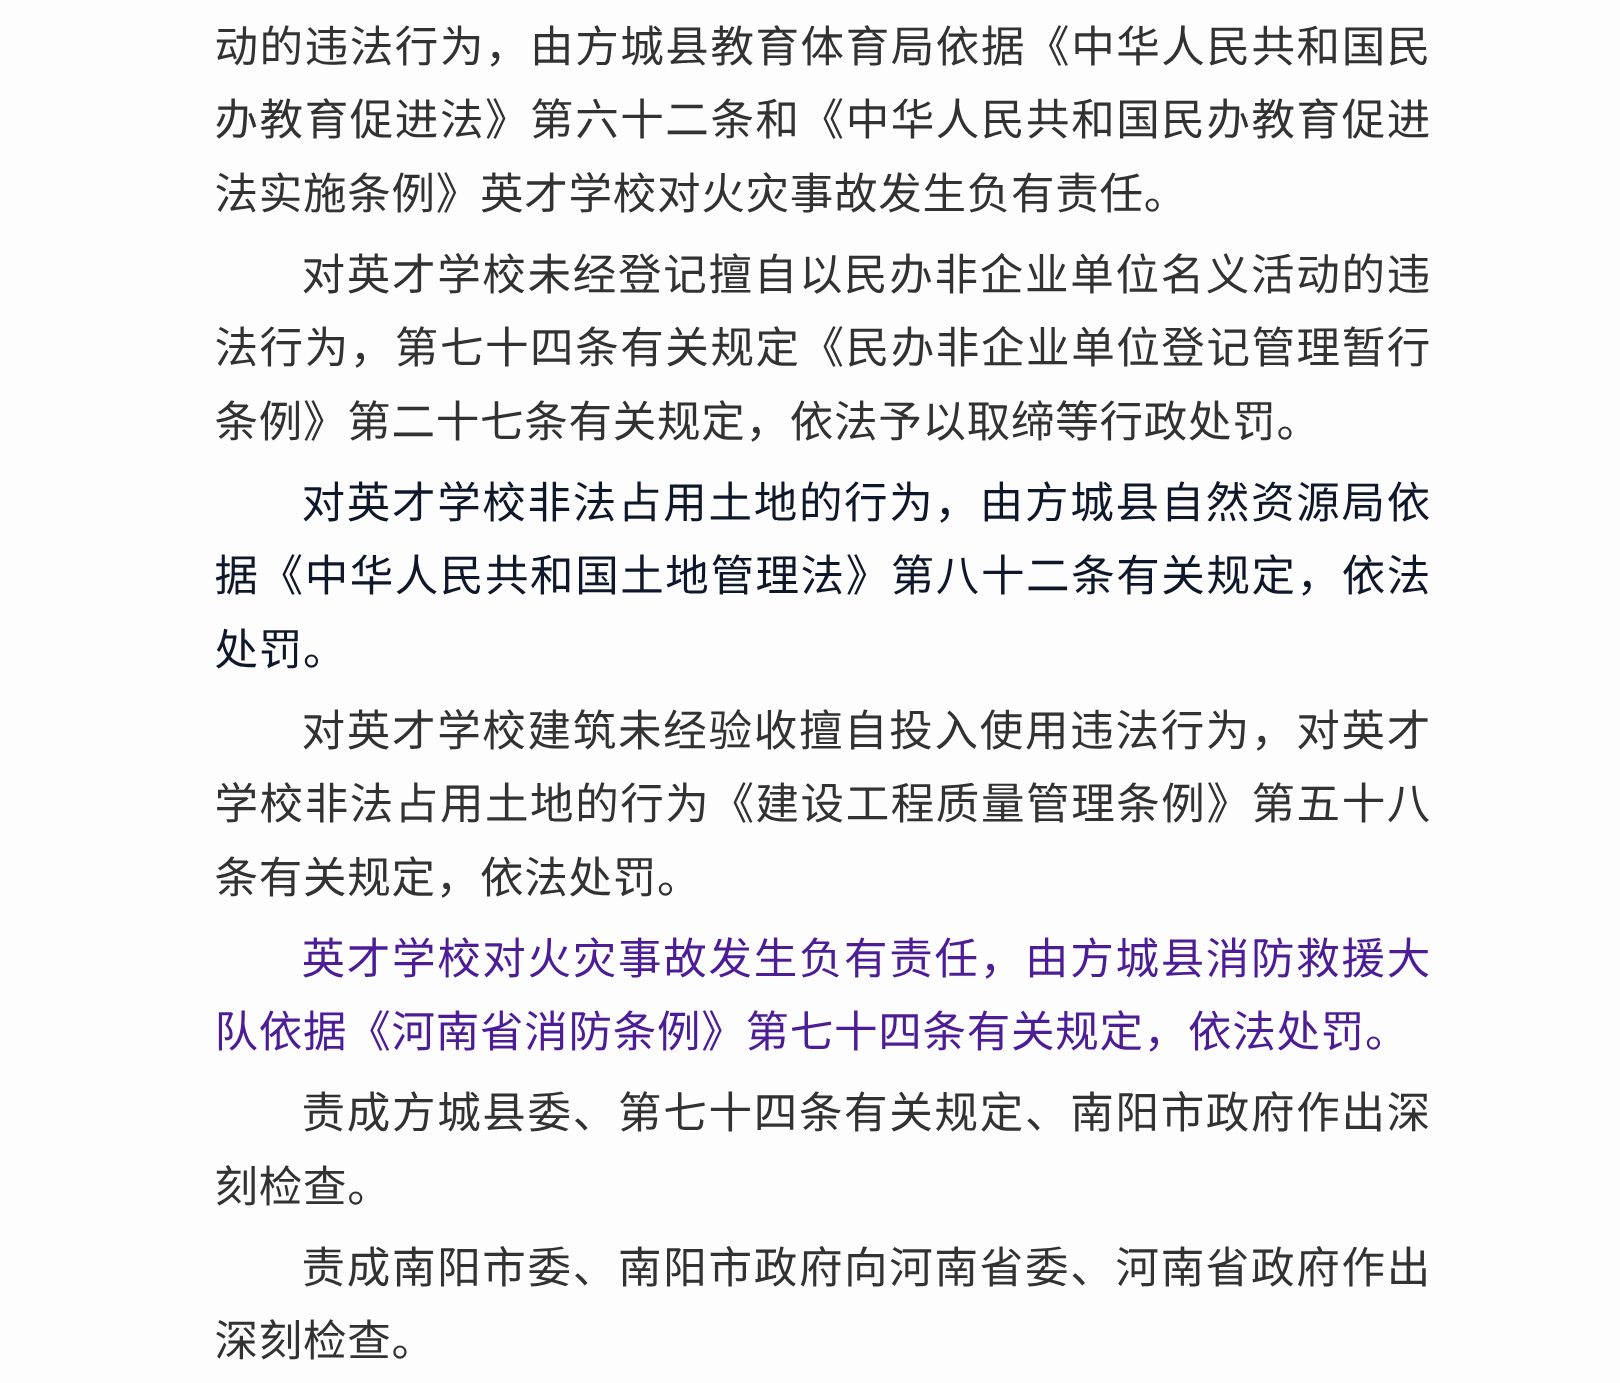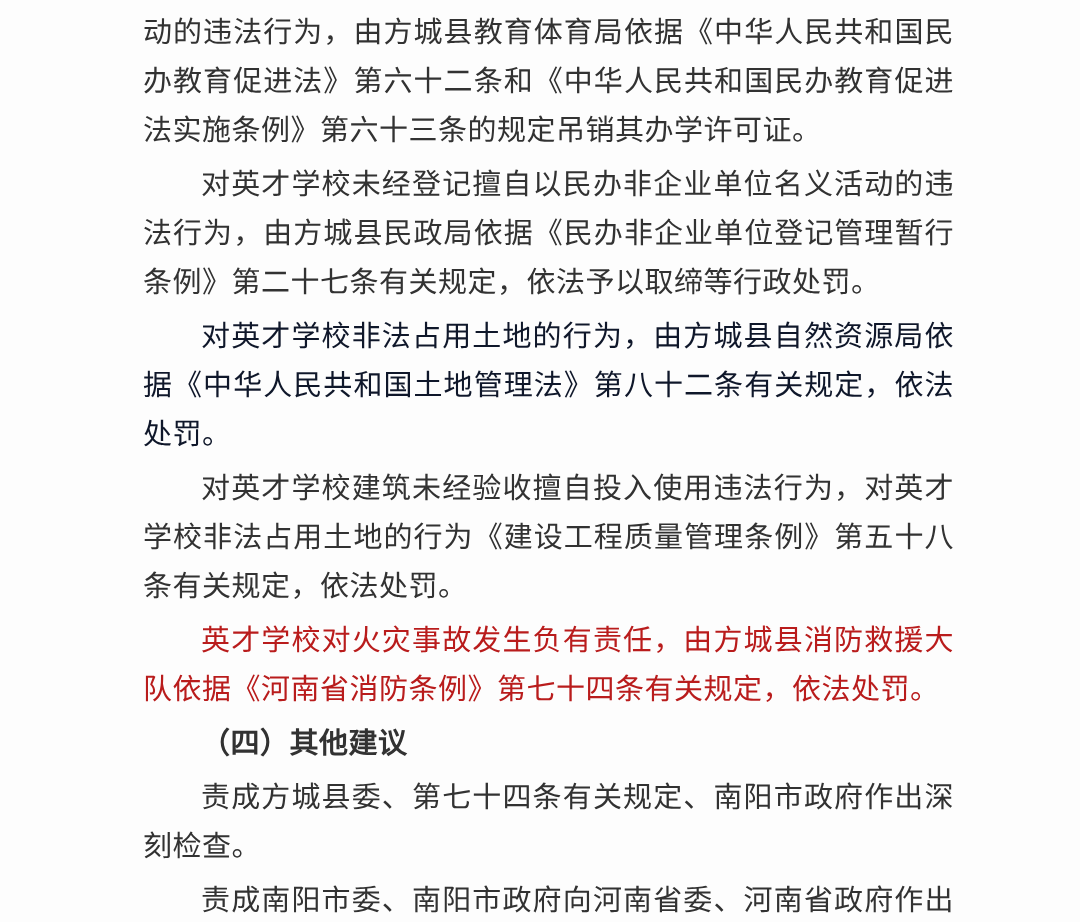--- a/index.html
+++ b/index.html
@@ -38,22 +38,21 @@
   .para.heading {
     font-weight: bold;
     text-align: left;
   }
 </style>
 </head>
 <body style="background: rgb(253, 253, 253);">
 
 <div class="page" style="background: rgb(253, 253, 253);">
   <div class="text-block">
-      <p class="para body" style="color: rgb(50, 50, 50);">动的违法行为，由方城县教育体育局依据《中华人民共和国民办教育促进法》第六十二条和《中华人民共和国民办教育促进法实施条例》第六十三条的规定吊销其办学许可证。</p>
-      <p class="para body indent" style="color: rgb(50, 50, 50);">对英才学校未经登记擅自以民办非企业单位名义活动的违法行为，由方城县民政局依据《民办非企业单位登记管理暂行条例》第二十七条有关规定，依法予以取缔等行政处罚。</p>
+      <p class="para body" style="color: rgb(50, 50, 50);">动的违法行为，由方城县教育体育局依据《中华人民共和国民办教育促进法》第六十二条和《中华人民共和国民办教育促进法实施条例》英才学校对火灾事故发生负有责任。</p>
+      <p class="para body indent" style="color: rgb(50, 50, 50);">对英才学校未经登记擅自以民办非企业单位名义活动的违法行为，第七十四条有关规定《民办非企业单位登记管理暂行条例》第二十七条有关规定，依法予以取缔等行政处罚。</p>
       <p class="para body indent" style="color: #0f172a;">对英才学校非法占用土地的行为，由方城县自然资源局依据《中华人民共和国土地管理法》第八十二条有关规定，依法处罚。</p>
       <p class="para body indent" style="color: rgb(50, 50, 50);">对英才学校建筑未经验收擅自投入使用违法行为，对英才学校非法占用土地的行为《建设工程质量管理条例》第五十八条有关规定，依法处罚。</p>
-      <p class="para body indent" style="color: #b91c1c;">英才学校对火灾事故发生负有责任，由方城县消防救援大队依据《河南省消防条例》第七十四条有关规定，依法处罚。</p>
-      <p class="para heading indent" style="color: rgb(50, 50, 50);">（四）其他建议</p>
+      <p class="para body indent" style="color: #4c1d95;">英才学校对火灾事故发生负有责任，由方城县消防救援大队依据《河南省消防条例》第七十四条有关规定，依法处罚。</p>
       <p class="para body indent" style="color: rgb(50, 50, 50);">责成方城县委、第七十四条有关规定、南阳市政府作出深刻检查。</p>
       <p class="para body indent" style="color: rgb(50, 50, 50);">责成南阳市委、南阳市政府向河南省委、河南省政府作出深刻检查。</p>
     </div>
 </div>
 
 </body></html>

